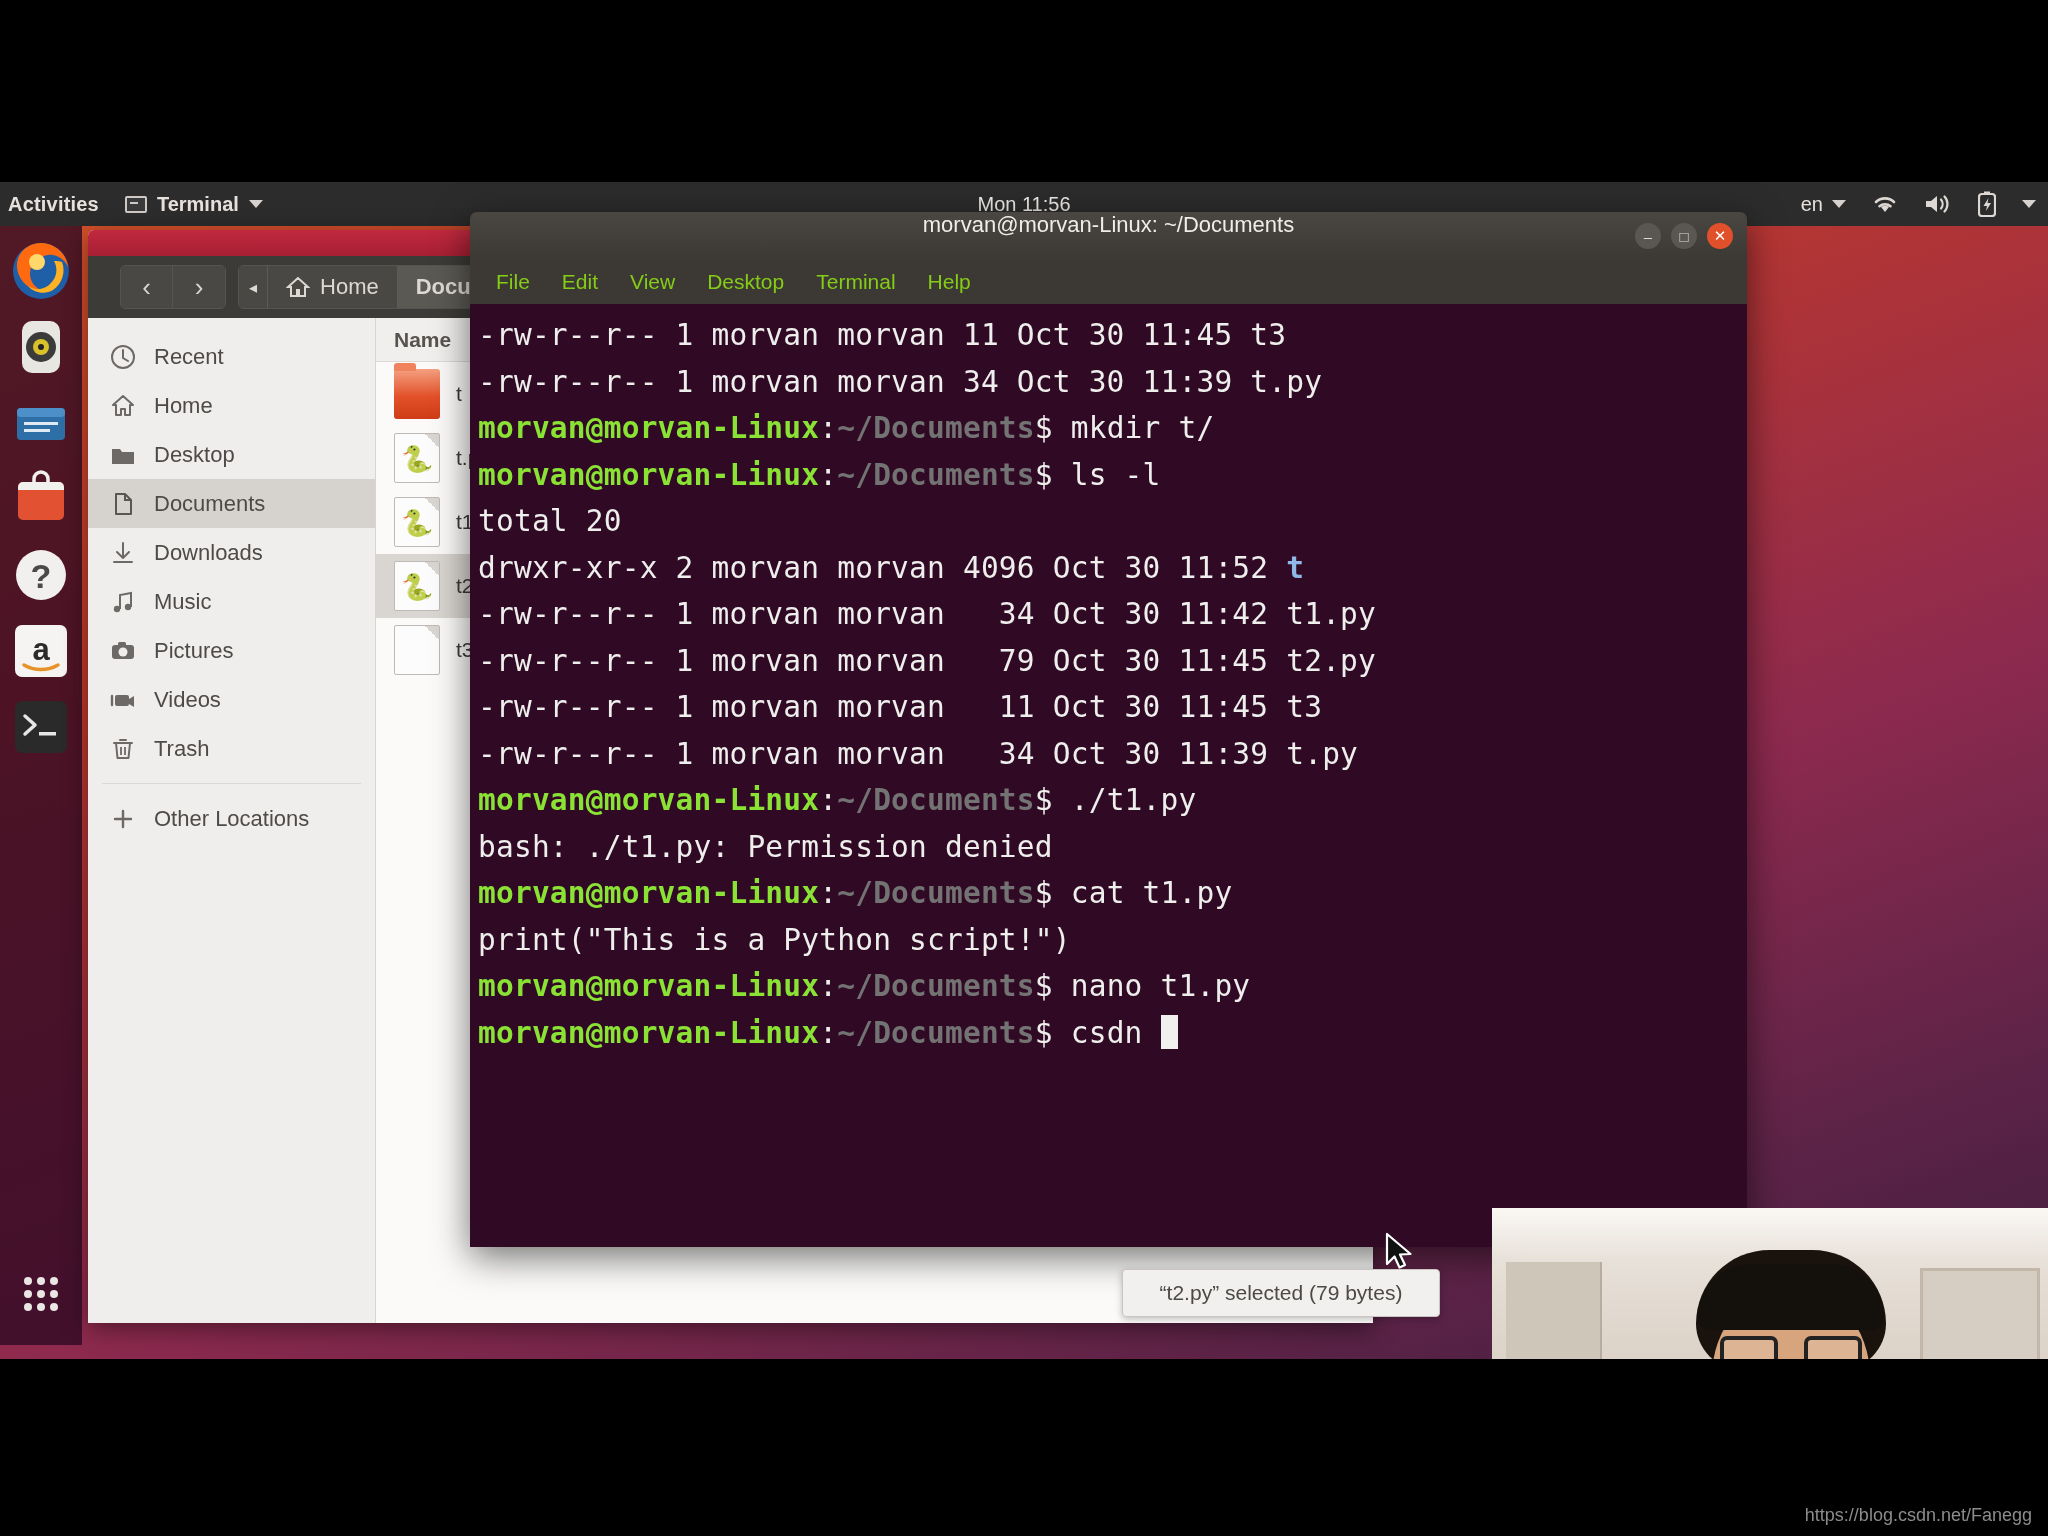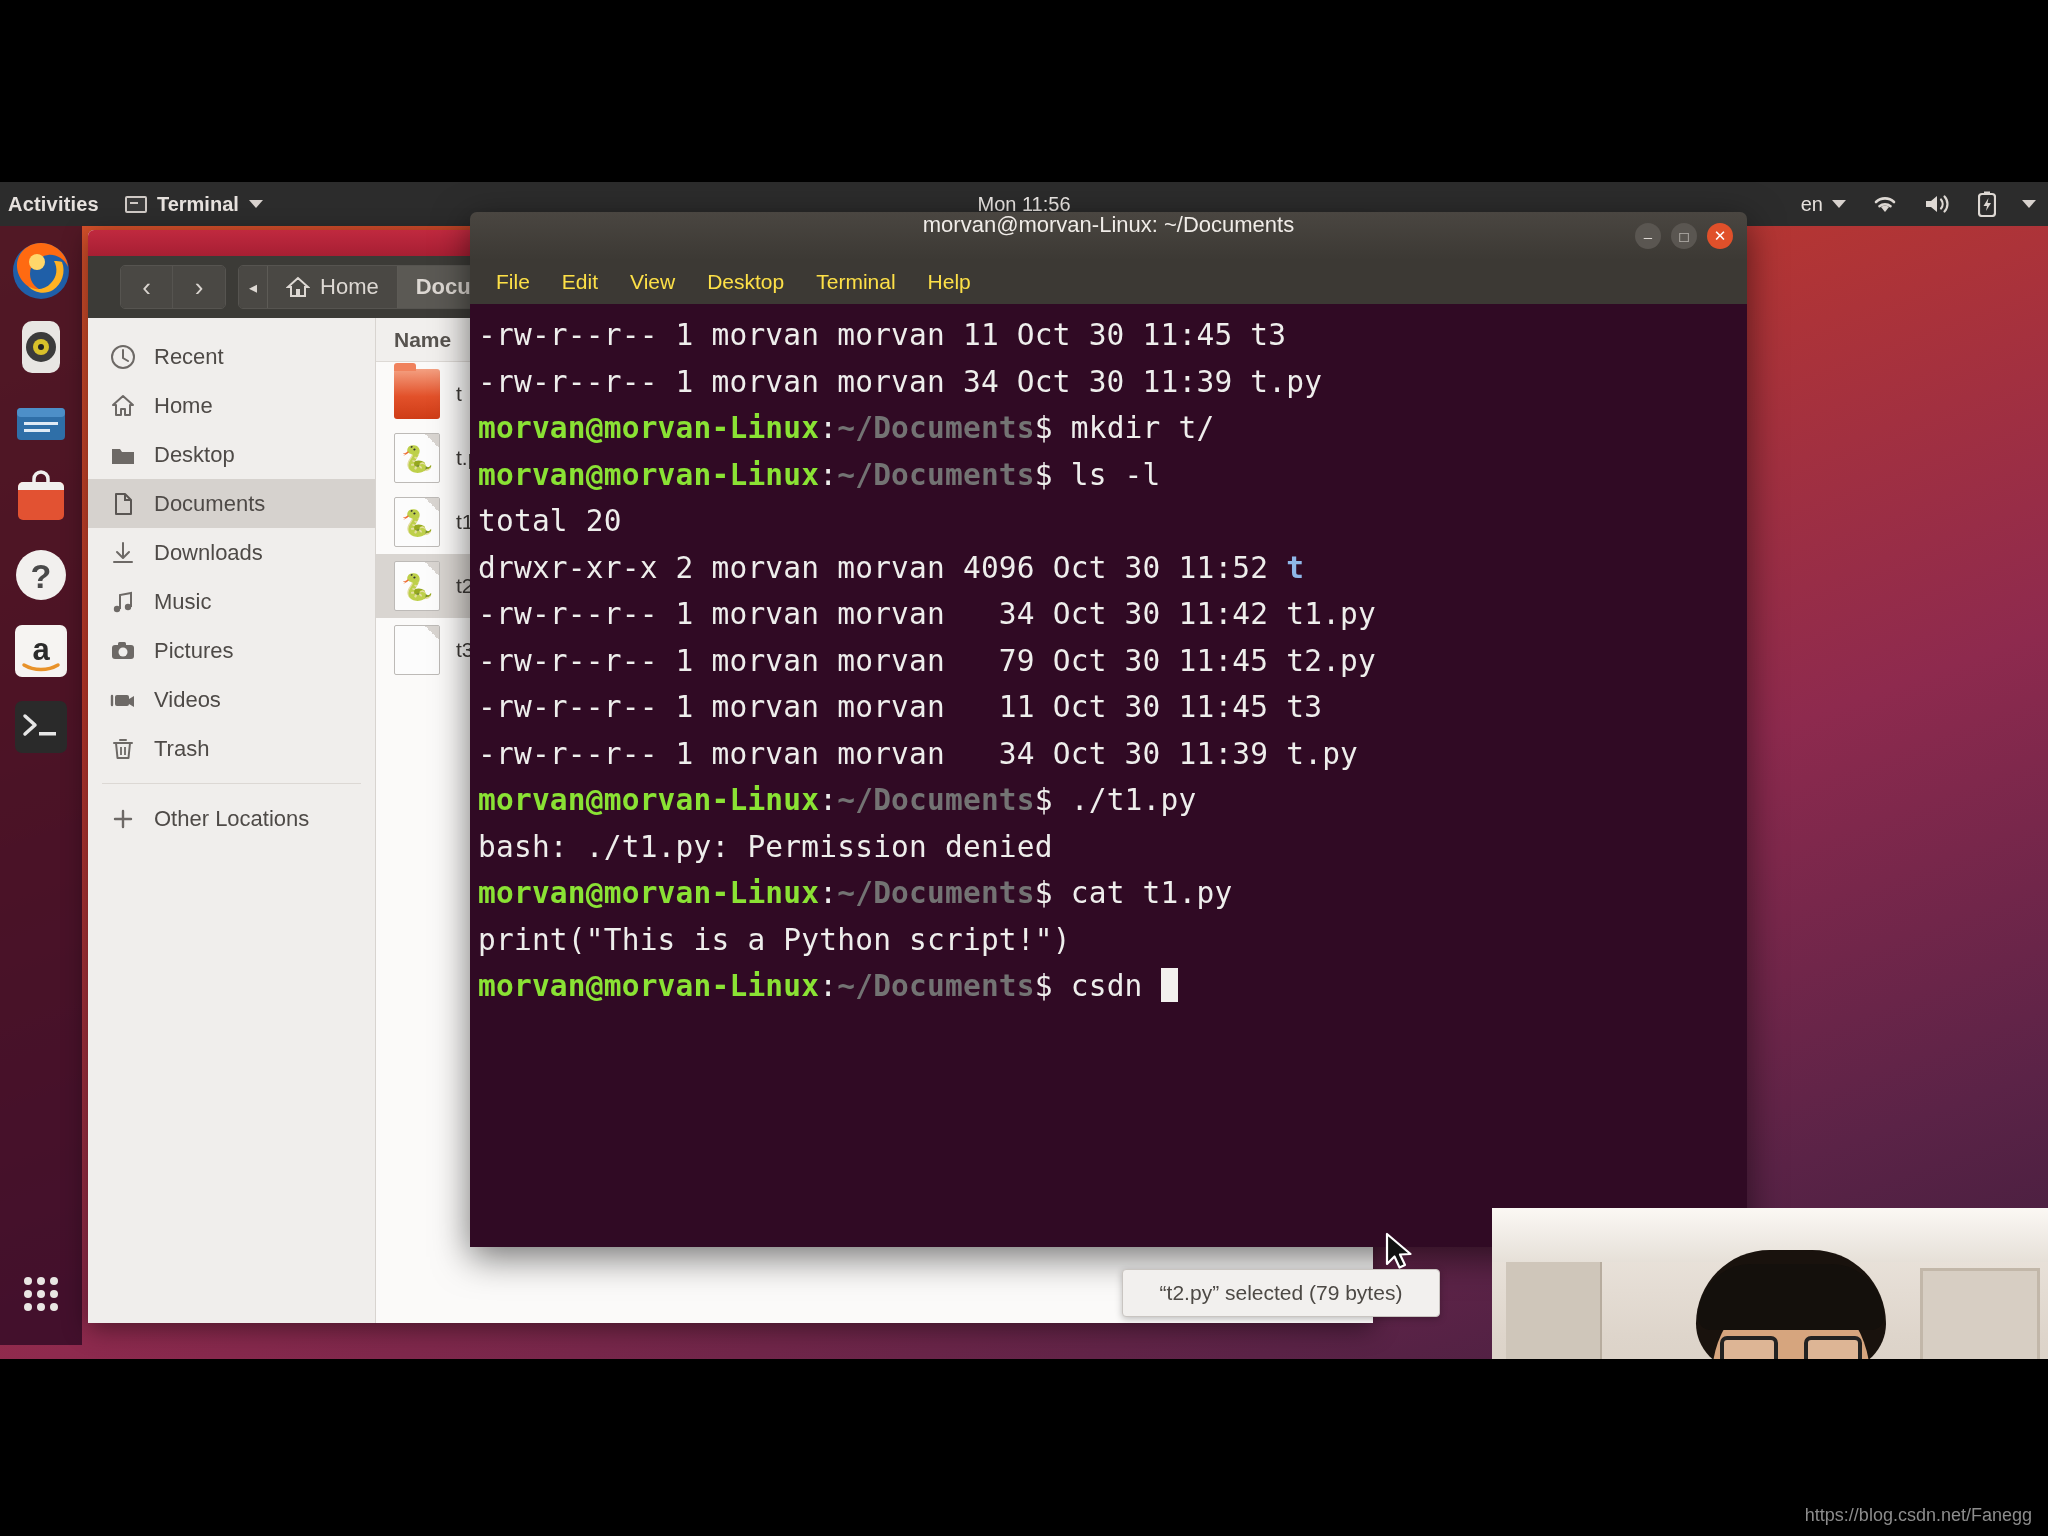--- a/index.html
+++ b/index.html
@@ -132,21 +132,21 @@
     color: #f0ece8; font-size: 22px;
   }
   .win-ctl { position: absolute; right: 14px; top: 11px; display: flex; gap: 10px; }
   .wc {
     width: 26px; height: 26px; border-radius: 50%; background: #5a5651;
     display: flex; align-items: center; justify-content: center; color: #ddd8d3; font-size: 15px;
   }
   .wc.close { background: #e0502a; color: #fff; }
   #term-menubar {
     height: 44px; background: #3c3934; display: flex; align-items: center; gap: 32px;
-    padding-left: 26px; color: #fde047; font-size: 21px;
+    padding-left: 26px; color: #84cc16; font-size: 21px;
   }
   #term-body {
     height: 943px; background: #300a24; padding: 8px 0 0 4px; overflow: hidden;
   }
   .tline {
     font-family: "DejaVu Sans Mono", "Liberation Mono", monospace;
     font-size: 29.5px; line-height: 46.5px; white-space: pre; color: #e8e4e2;
     padding-left: 4px; letter-spacing: .2px;
   }
   .u { color: #8ae234; font-weight: bold; }
@@ -497,20 +497,21 @@
           <div class="tline"><span class="w">total 20</span></div>
           <div class="tline"><span class="w">drwxr-xr-x 2 morvan morvan 4096 Oct 30 11:52 </span><span class="dir">t</span></div>
           <div class="tline"><span class="w">-rw-r--r-- 1 morvan morvan   34 Oct 30 11:42 t1.py</span></div>
           <div class="tline"><span class="w">-rw-r--r-- 1 morvan morvan   79 Oct 30 11:45 t2.py</span></div>
           <div class="tline"><span class="w">-rw-r--r-- 1 morvan morvan   11 Oct 30 11:45 t3</span></div>
           <div class="tline"><span class="w">-rw-r--r-- 1 morvan morvan   34 Oct 30 11:39 t.py</span></div>
           <div class="tline"><span class="u">morvan@morvan-Linux</span><span class="w">:</span><span class="p">~/Documents</span><span class="w">$ </span><span class="w">./t1.py</span></div>
           <div class="tline"><span class="w">bash: ./t1.py: Permission denied</span></div>
           <div class="tline"><span class="u">morvan@morvan-Linux</span><span class="w">:</span><span class="p">~/Documents</span><span class="w">$ </span><span class="w">cat t1.py</span></div>
           <div class="tline"><span class="w">print("This is a Python script!")</span></div>
+          <div class="tline"><span class="u">morvan@morvan-Linux</span><span class="w">:</span><span class="p">~/Documents</span><span class="w">$ </span><span class="w">nano t1.py</span></div>
           <div class="tline"><span class="u">morvan@morvan-Linux</span><span class="w">:</span><span class="p">~/Documents</span><span class="w">$ </span><span class="w">csdn </span><span class="cursor"></span></div>
         </div>
     </div>
 
     <div id="status-pill">“t2.py” selected  (79 bytes)</div>
 
     <div id="cursor-arrow">
       <svg width="30" height="42" viewBox="0 0 30 42">
         <path d="M2 2l0 30 7.5-7.5 5 11 5.5-2.5-5-10.5 10.5-0.5z" fill="#111" stroke="#fff" stroke-width="2.2" stroke-linejoin="round"></path>
       </svg>

